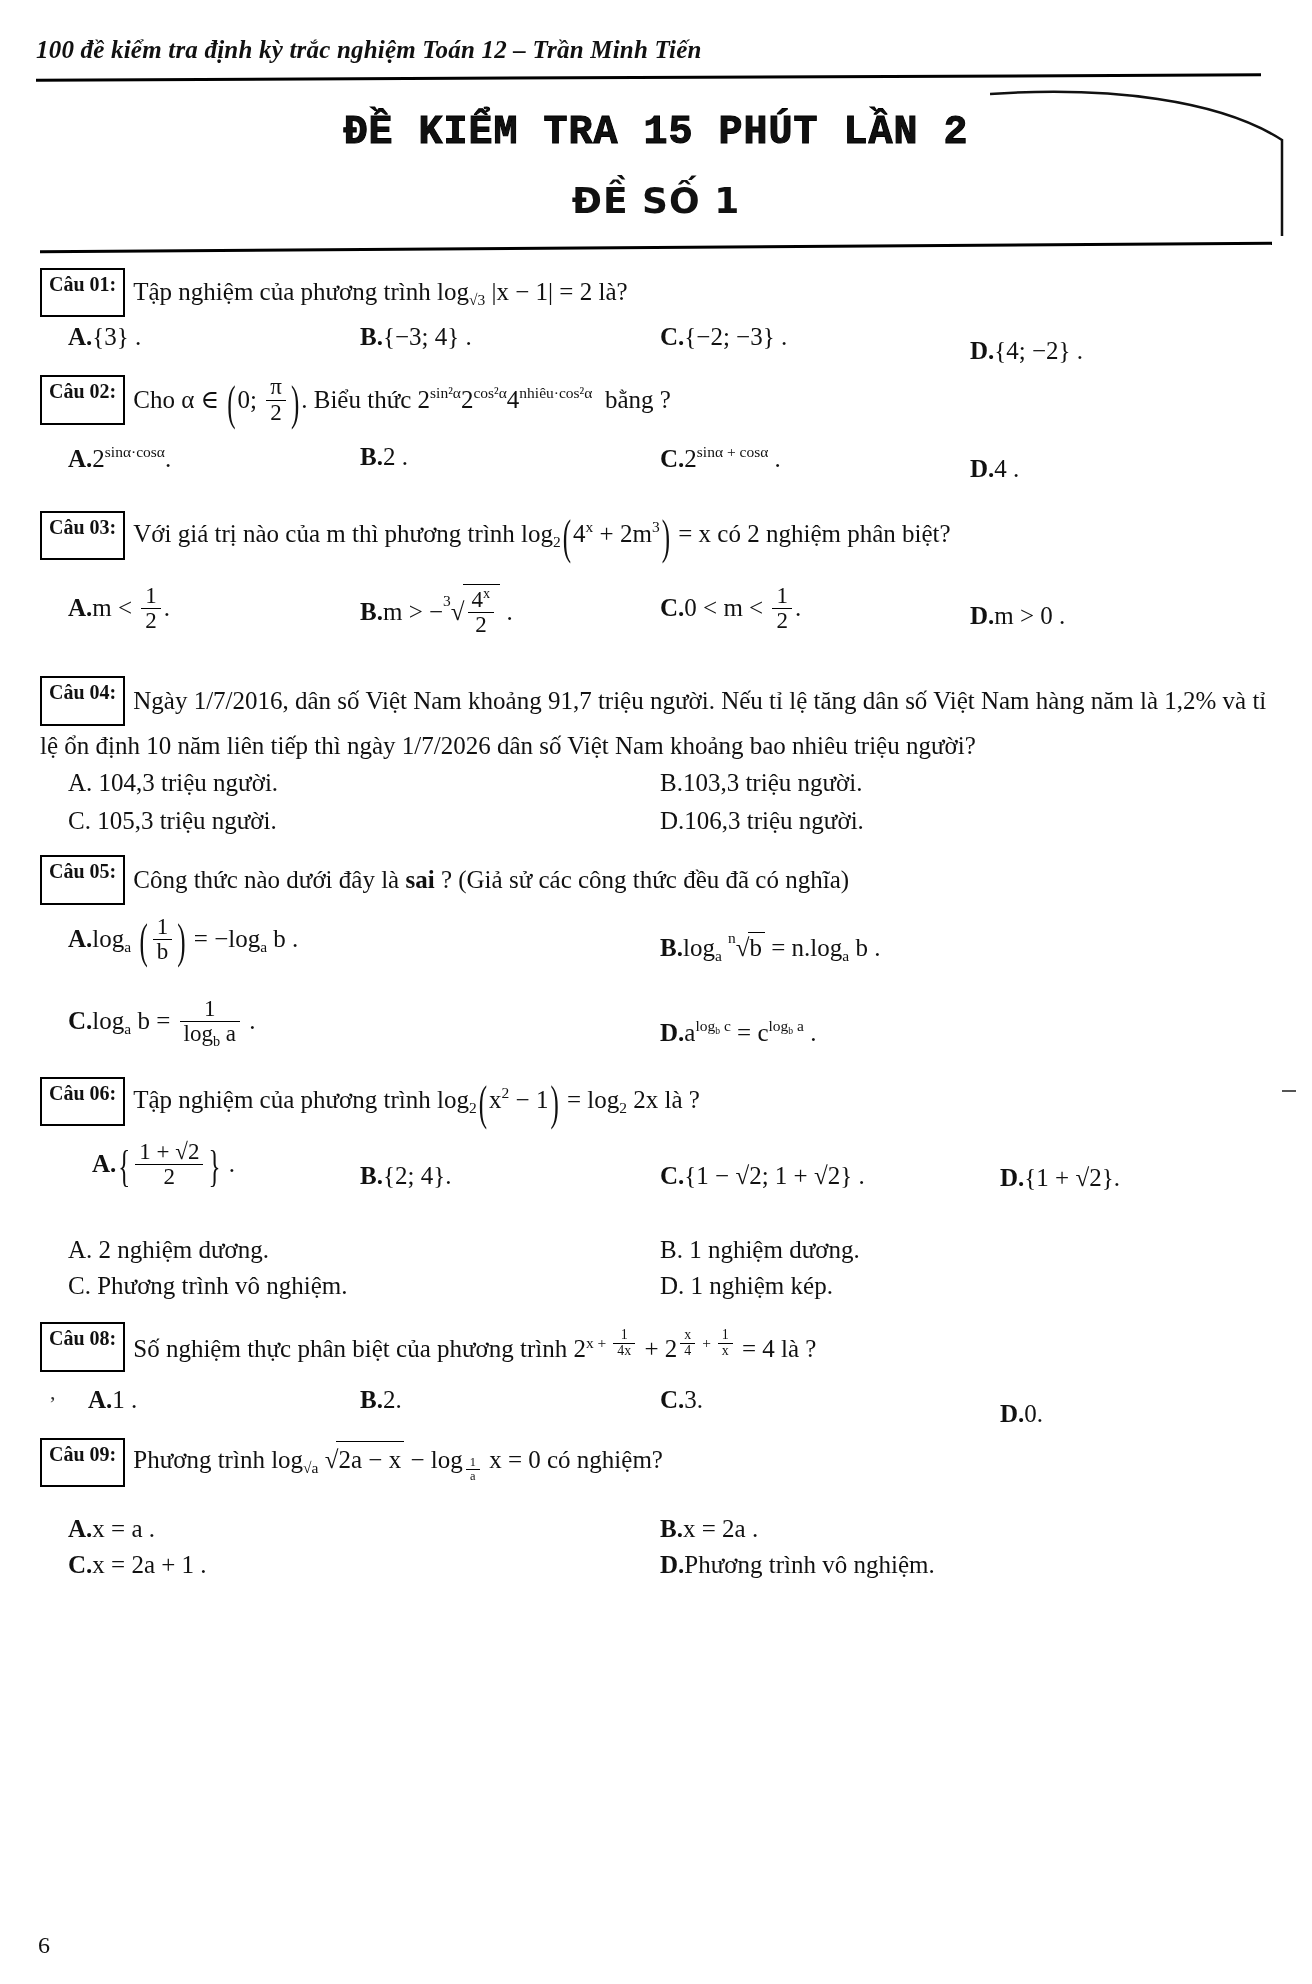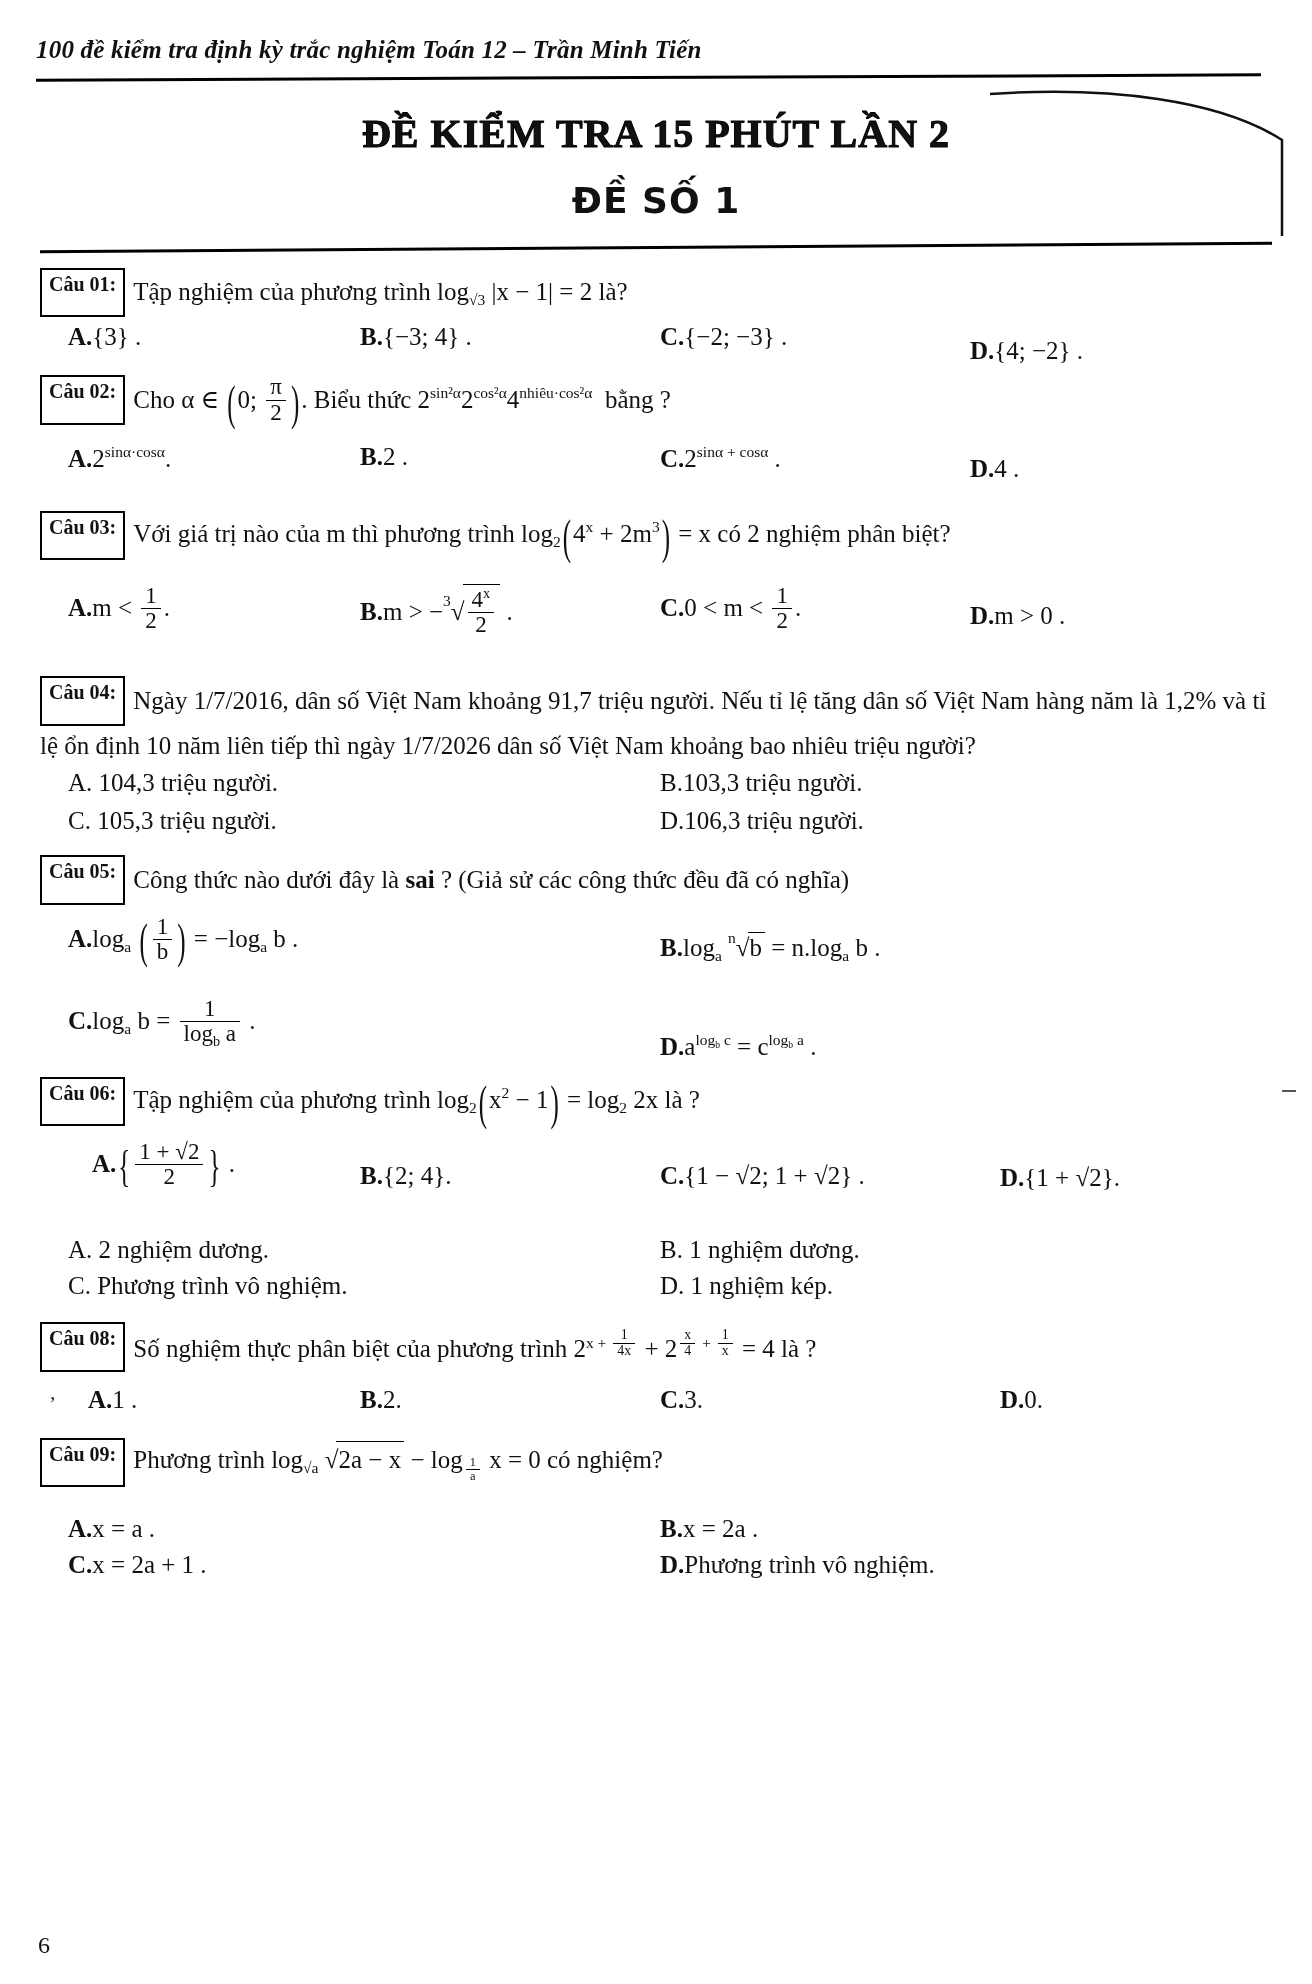--- a/index.html
+++ b/index.html
@@ -43,21 +43,21 @@
     height: 3px;
     background: #000;
     transform: rotate(-0.25deg);
   }
   .title-1 {
     position: absolute;
     top: 110px;
     left: 0;
     width: 1312px;
     text-align: center;
-    font-family: Liberation Serif, serif;
+    font-family: Liberation Mono, monospace;
     font-weight: bold;
     font-size: 40px;
     letter-spacing: 1px;
     -webkit-text-stroke: 1px #000;
   }
   .title-2 {
     position: absolute;
     top: 180px;
     left: 0;
     width: 1312px;
@@ -268,21 +268,21 @@
     <div class="q-block">
       <div class="q-line">
         <span class="q-tag">Câu 05:</span><span class="q-text">Công thức nào dưới đây là <b>sai</b> ? (Giả sử các công thức đều đã có nghĩa)</span>
       </div>
       <div class="opts opts2" style="margin-top:10px;height:72px;">
         <span class="o2-left"><span class="lbl">A.</span>log<span class="sub">a</span> <span class="paren-big">(</span><span class="frac"><span class="num">1</span><span class="den">b</span></span><span class="paren-big">)</span> = −log<span class="sub">a</span> b .</span>
         <span class="o2-right" style="top:14px;"><span class="lbl">B.</span>log<span class="sub">a</span> <span class="sup" style="vertical-align:0.85em;">n</span>√<span class="sqrt">b</span> = n.log<span class="sub">a</span> b .</span>
       </div>
       <div class="opts opts2" style="margin-top:10px;height:76px;">
         <span class="o2-left"><span class="lbl">C.</span>log<span class="sub">a</span> b = <span class="frac"><span class="num">1</span><span class="den">log<span class="sub">b</span> a</span></span> .</span>
-        <span class="o2-right" style="top:20px;margin-top:14px;"><span class="lbl">D.</span>a<span class="sup">log<span class="sub">b</span> c</span> = c<span class="sup">log<span class="sub">b</span> a</span> .</span>
+        <span class="o2-right" style="top:20px;"><span class="lbl">D.</span>a<span class="sup">log<span class="sub">b</span> c</span> = c<span class="sup">log<span class="sub">b</span> a</span> .</span>
       </div>
     </div>
 
     <div class="q-block">
       <div class="q-line">
         <span class="q-tag">Câu 06:</span><span class="q-text">Tập nghiệm của phương trình log<span class="sub">2</span><span class="paren-big">(</span>x<span class="sup">2</span>&nbsp;−&nbsp;1<span class="paren-big">)</span> = log<span class="sub">2</span> 2x là ?</span>
       </div>
       <div class="opts opts4" style="margin-top:14px;height:86px;">
         <span class="opt opt-a" style="left:52px;"><span class="lbl">A.</span><span class="brace-big">{</span><span class="frac"><span class="num">1 + √2</span><span class="den">2</span></span><span class="brace-big">}</span> .</span>
         <span class="opt opt-b" style="top:22px;"><span class="lbl">B.</span>{2;&nbsp;4}.</span>
@@ -303,21 +303,21 @@
     </div>
 
     <div class="q-block" style="margin-top:6px;">
       <div class="q-line">
         <span class="q-tag">Câu 08:</span><span class="q-text">Số nghiệm thực phân biệt của phương trình 2<span class="sup">x&nbsp;+&nbsp;<span class="frac" style="font-size:.9em;"><span class="num">1</span><span class="den">4x</span></span></span> + 2<span class="sup"><span class="frac" style="font-size:.9em;"><span class="num">x</span><span class="den">4</span></span>&nbsp;+&nbsp;<span class="frac" style="font-size:.9em;"><span class="num">1</span><span class="den">x</span></span></span> = 4 là ?</span>
       </div>
       <div class="opts opts4" style="margin-top:14px;height:48px;">
         <span class="opt opt-a" style="left:48px;"><span class="lbl">A.</span>1 .</span>
         <span class="opt opt-b"><span class="lbl">B.</span>2.</span>
         <span class="opt opt-c"><span class="lbl">C.</span>3.</span>
-        <span class="opt opt-d" style="top:0;left:960px;"><span class="lbl">D.</span>0.</span>
+        <span class="opt opt-d" style="top:14px;left:960px;"><span class="lbl">D.</span>0.</span>
       </div>
     </div>
 
     <div class="q-block">
       <div class="q-line">
         <span class="q-tag">Câu 09:</span><span class="q-text">Phương trình log<span class="sub">√a</span> √<span class="sqrt">2a − x</span> − log<span class="sub"><span class="frac" style="font-size:.8em;"><span class="num">1</span><span class="den">a</span></span></span> x = 0 có nghiệm?</span>
       </div>
       <div class="opts opts2" style="margin-top:28px;">
         <span class="o2-left"><span class="lbl">A.</span>x = a .</span>
         <span class="o2-right"><span class="lbl">B.</span>x = 2a .</span>

